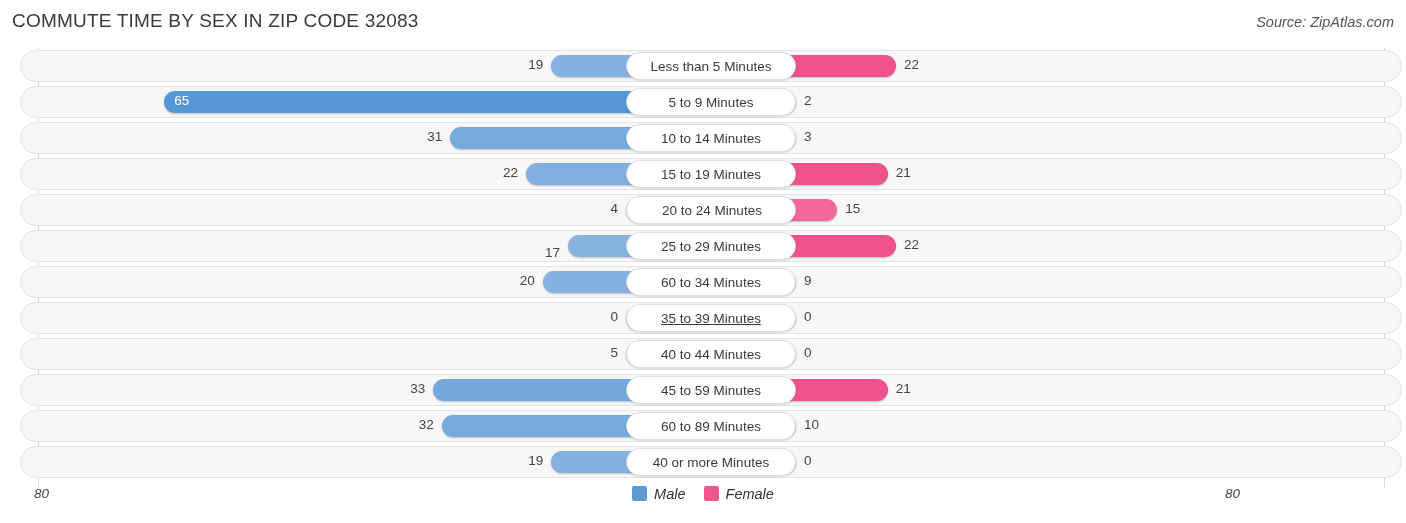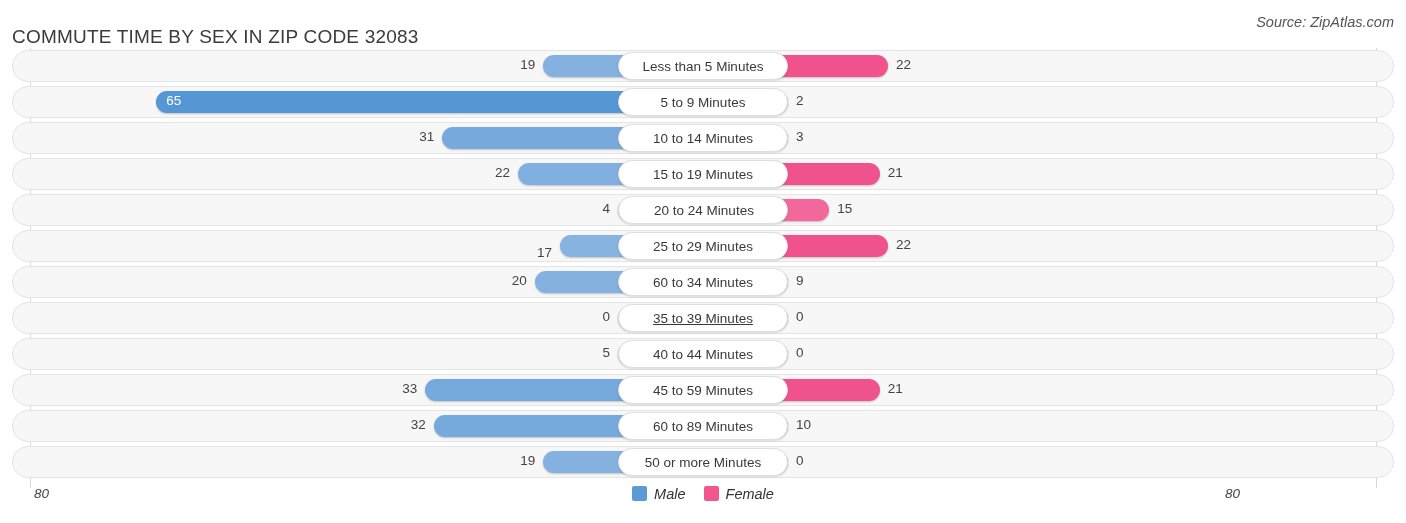--- a/index.html
+++ b/index.html
@@ -6,31 +6,31 @@
   body{
     width:1406px;height:523px;background:#ffffff;
     font-family:"Liberation Sans",sans-serif;
     color:#333;overflow:hidden;position:relative;
   }
   .chart-wrap{position:relative;width:1406px;height:523px;}
 
   
   .header{position:absolute;left:0;top:0;width:1406px;height:44px;}
   .chart-title{
-    position:absolute;left:12px;top:26px;
+    position:absolute;left:12px;top:10px;
     font-size:19px;letter-spacing:.2px;color:#3b3b3b;
     font-weight:400;white-space:nowrap;
   }
   .source{
     position:absolute;right:12px;top:14px;
     font-size:14.5px;font-style:italic;color:#555;white-space:nowrap;
   }
 
   
-  .plot{position:absolute;left:0;top:48px;width:1278px;height:432px;}
+  .plot{position:absolute;left:8px;top:48px;width:1278px;height:432px;}
 
   
   .gridline{position:absolute;top:0;width:1px;height:440px;background:#d8d8d8;}
   .gridline.left{left:30px;}
   .gridline.right{left:1376px;}
 
   .row{position:absolute;left:12px;width:1382px;height:32px;}
   .track{
     position:absolute;left:0;top:0;width:1382px;height:32px;
     background:#f7f7f7;border:1px solid #e4e4e4;border-radius:16px;
@@ -182,21 +182,21 @@
           <div class="val male" style="left: 381.8px; width: 32px;">32</div>
           <div class="val female" style="left: 784px;">10</div>
           <div class="cat-pill" style="left: 606px; width: 170px;">60 to 89 Minutes</div>
         </div>
         <div class="row" style="top: 398px;">
           <div class="track"></div>
           <div class="bar male" style="left: 531.163px; width: 159.838px; background: rgb(133, 177, 224);"></div>
           <div class="bar female" style="left: 691px; width: 85px; background: rgb(250, 170, 198);"></div>
           <div class="val male" style="left: 491.163px; width: 32px;">19</div>
           <div class="val female" style="left: 784px;">0</div>
-          <div class="cat-pill" style="left: 606px; width: 170px;">50 or more Minutes</div>
+          <div class="cat-pill" style="left: 606px; width: 170px;">40 or more Minutes</div>
         </div>
       </div>
   </div>
 
   <div class="footer">
     <div class="axis-label left">80</div>
     <div class="axis-label right">80</div>
     <div class="legend">
       <div class="legend-item">
         <span class="swatch" id="sw-male" style="background: rgb(91, 155, 213);"></span>

